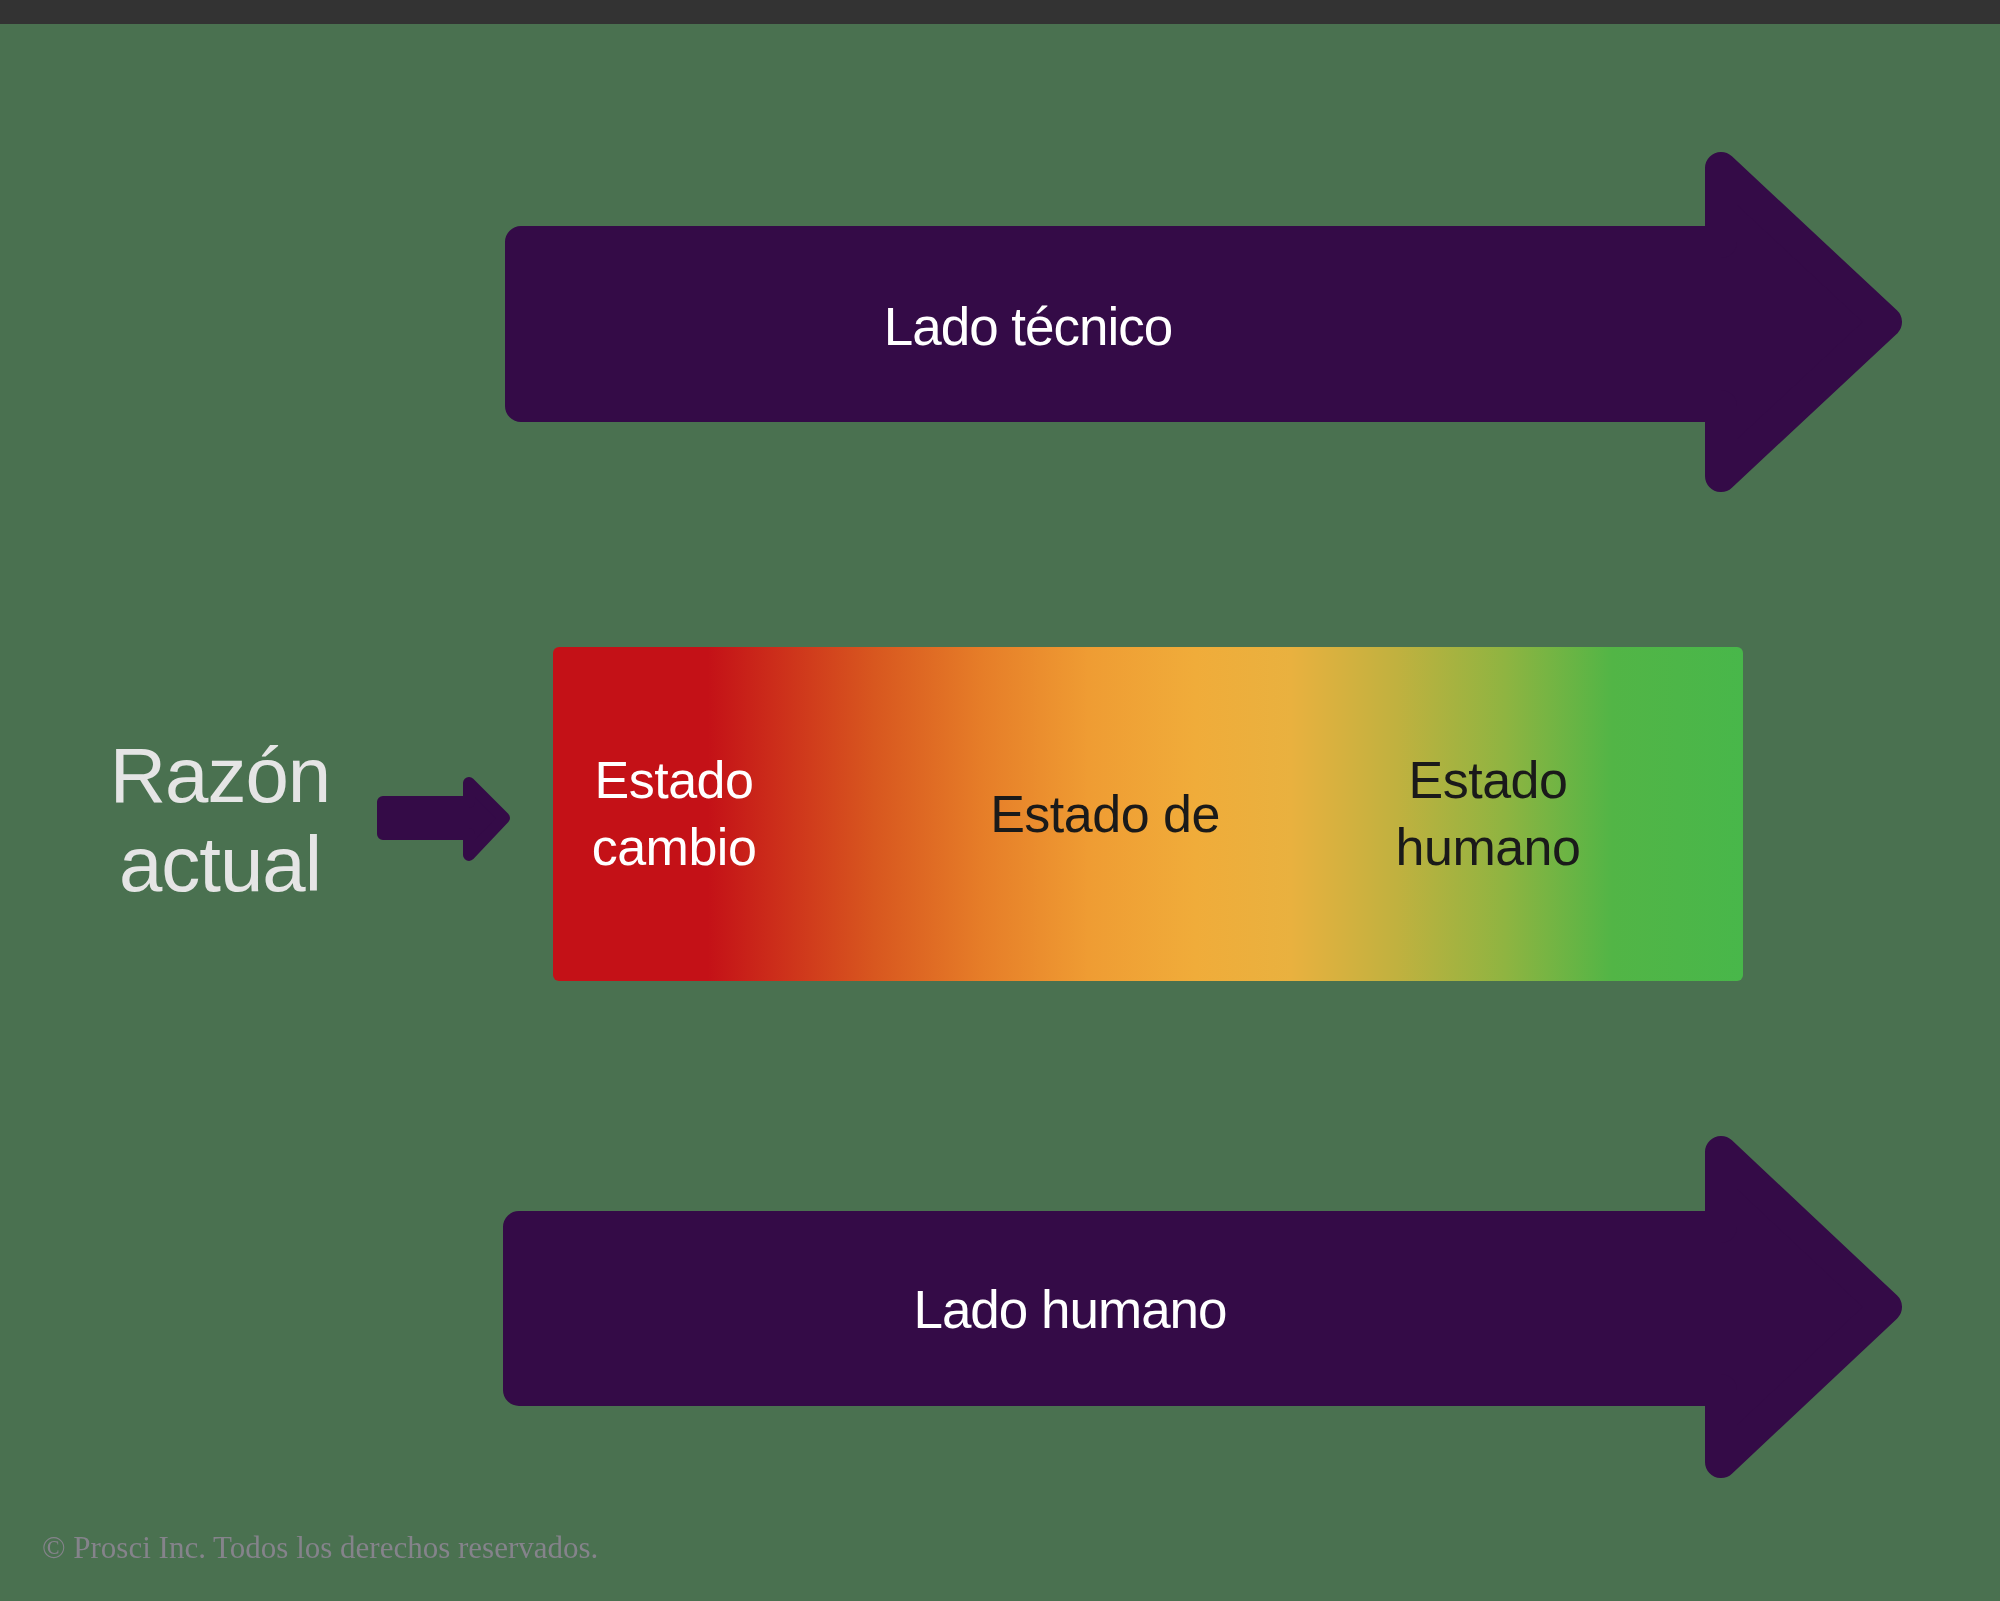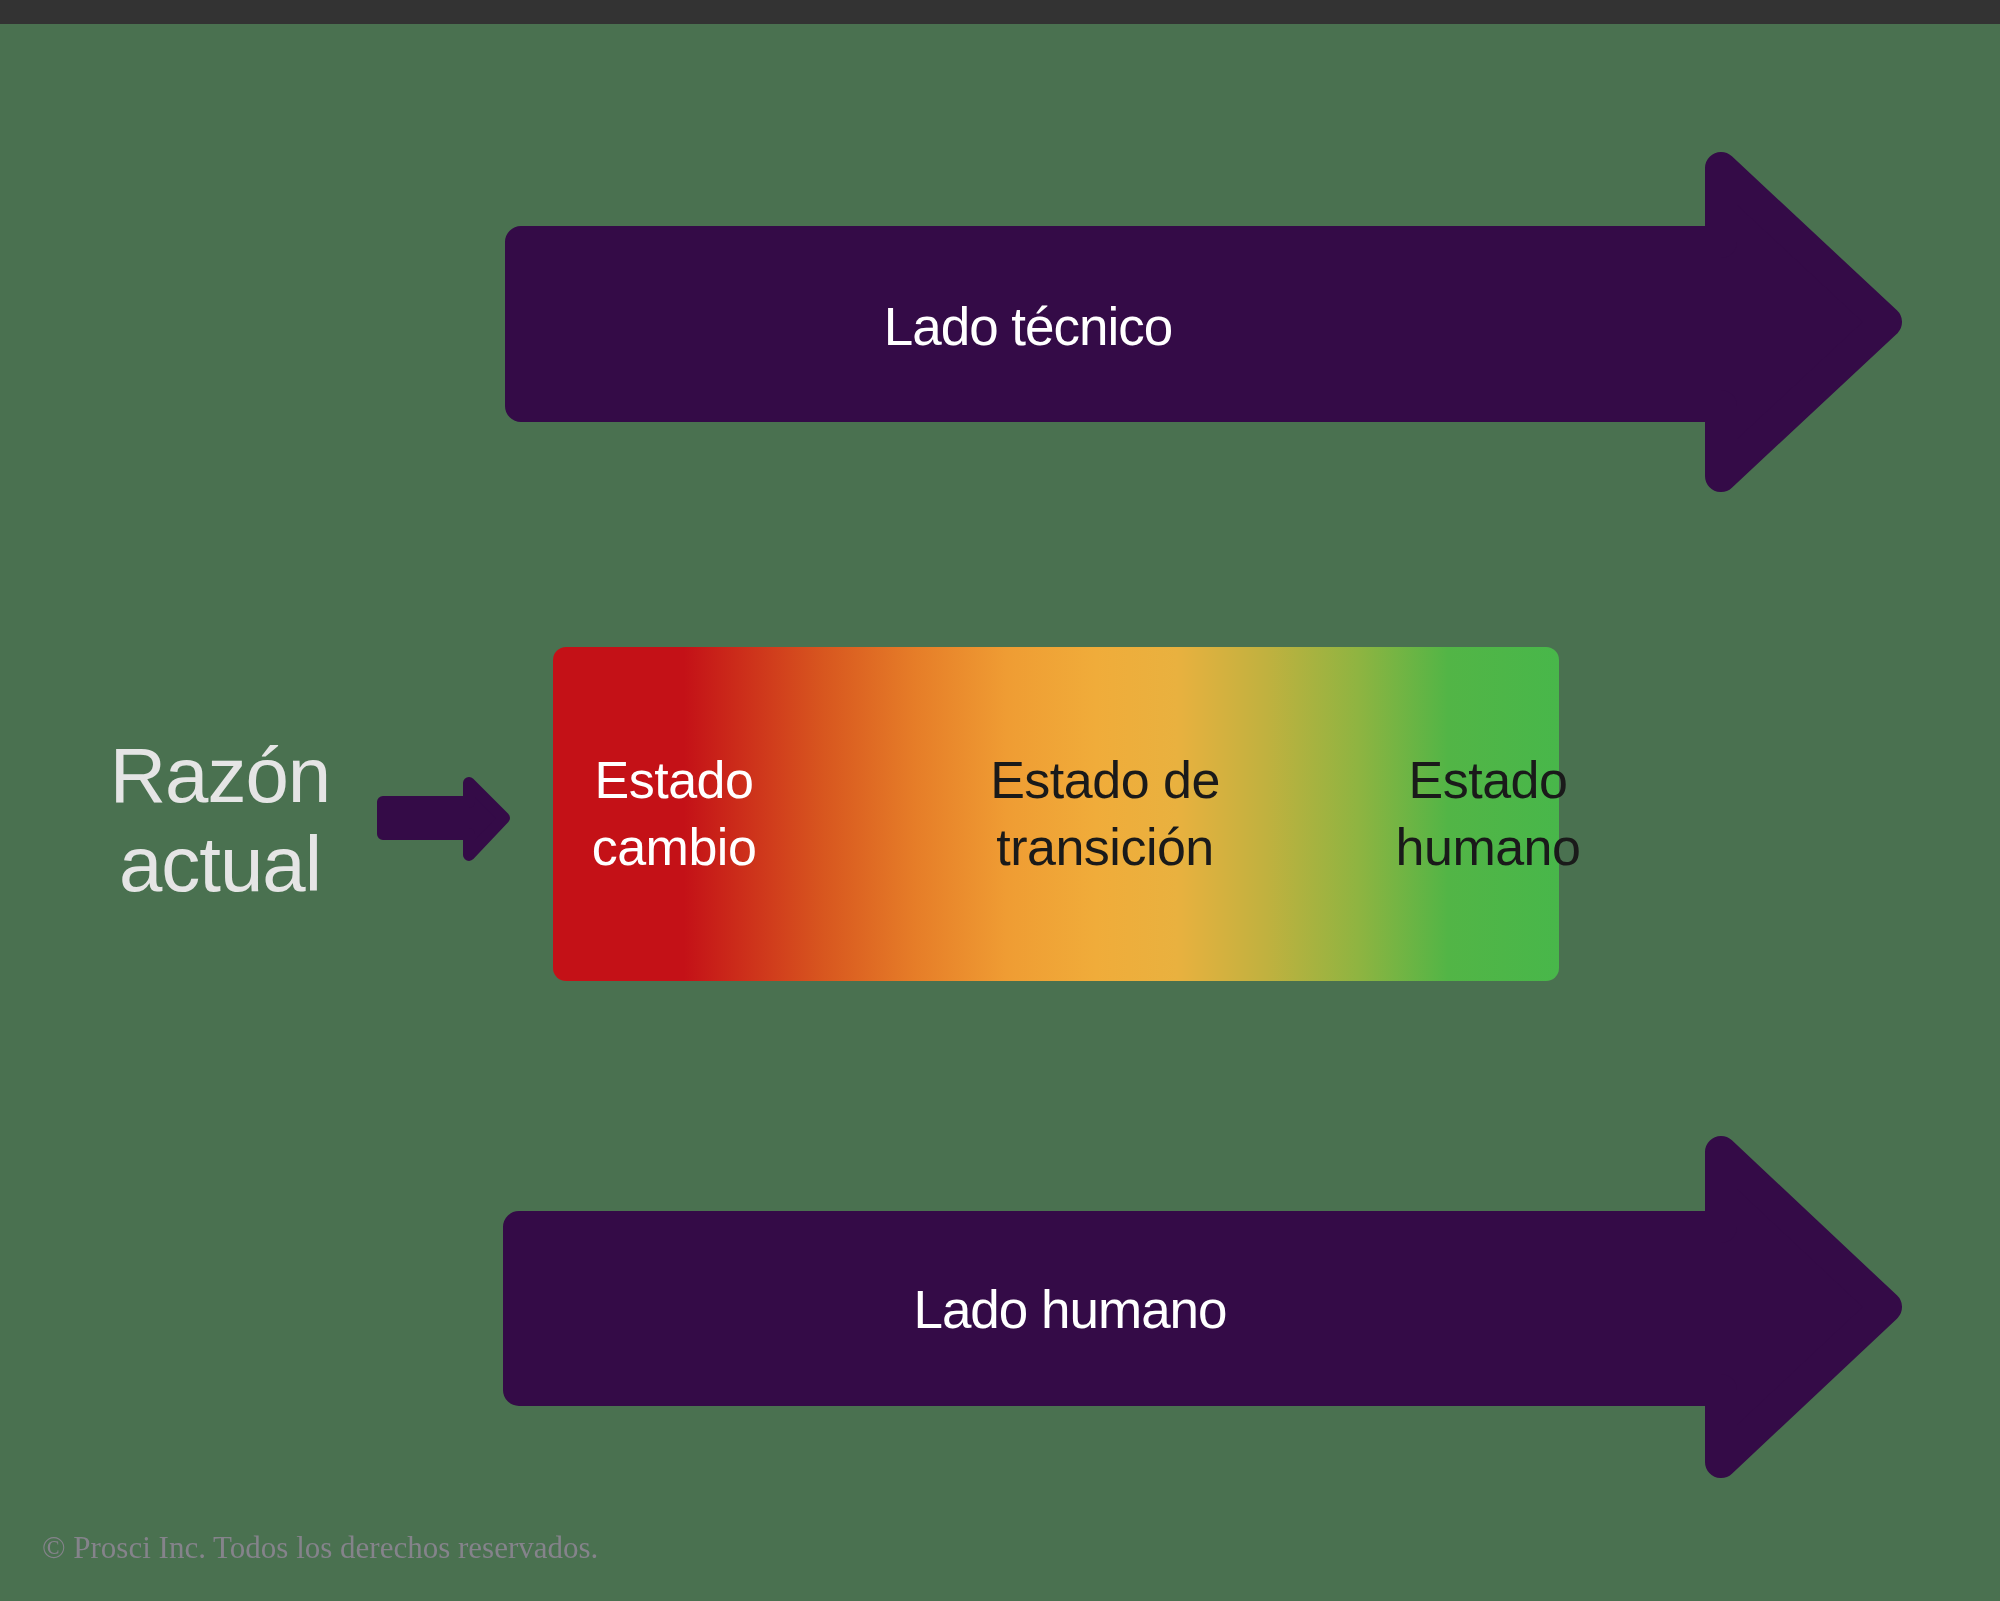--- a/index.html
+++ b/index.html
@@ -20,22 +20,22 @@
   .reason{
     position:absolute;left:220px;top:796px;
     transform:translate(-50%,-50%);
     text-align:center;
     font-size:78px;line-height:89px;
     letter-spacing:-1px;
     white-space:nowrap;
   }
   .gradient-box{
     position:absolute;left:553px;top:623px;
-    width:1006px;height:334px;
-    border-radius:13px;
+    width:1190px;height:334px;
+    border-radius:6px;
   }
   .state{
     position:absolute;top:50%;
     transform:translate(-50%,-50%);
     text-align:center;
     font-size:52px;line-height:67px;
     letter-spacing:-0.5px;
     white-space:nowrap;
   }
   .state.s0{left:121px;}
@@ -67,21 +67,20 @@
 
   <div class="gradient-box" style="background: linear-gradient(90deg, rgb(196, 17, 23) 0%, rgb(196, 17, 23) 13%, rgb(216, 87, 31) 27%, rgb(230, 125, 40) 36%, rgb(239, 156, 51) 45%, rgb(240, 172, 58) 54%, rgb(233, 177, 63) 62%, rgb(192, 177, 63) 71%, rgb(143, 180, 65) 80%, rgb(82, 181, 70) 89%, rgb(72, 183, 74) 100%);">
 
     <div class="state s0" style="color: rgb(255, 255, 255);">
       <span style="display:block">Estado</span>
       <span style="display:block">cambio</span>
     </div>
 
     <div class="state s1" style="color: rgb(26, 26, 26);">
       <span style="display:block">Estado de</span>
-      <span style="display:block">transición</span>
     </div>
 
     <div class="state s2" style="color: rgb(26, 26, 26);">
       <span style="display:block">Estado</span>
       <span style="display:block">humano</span>
     </div>
   </div>
 
   <div class="arrow-label" style="left: 1070px; top: 1285px; color: rgb(255, 255, 255);">Lado humano</div>
 

